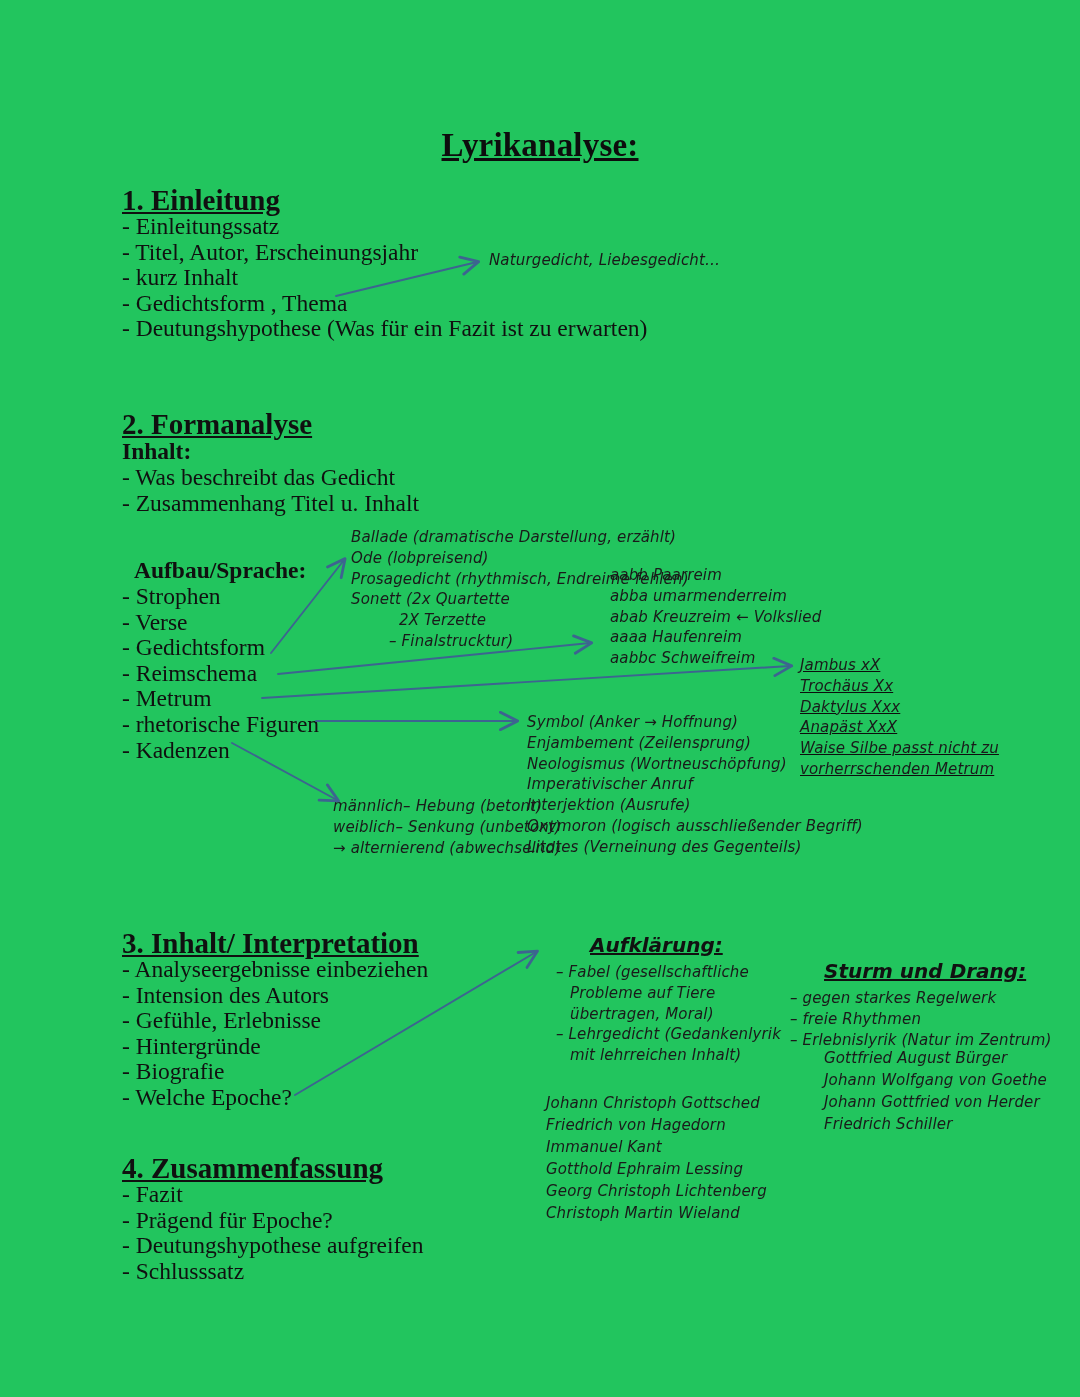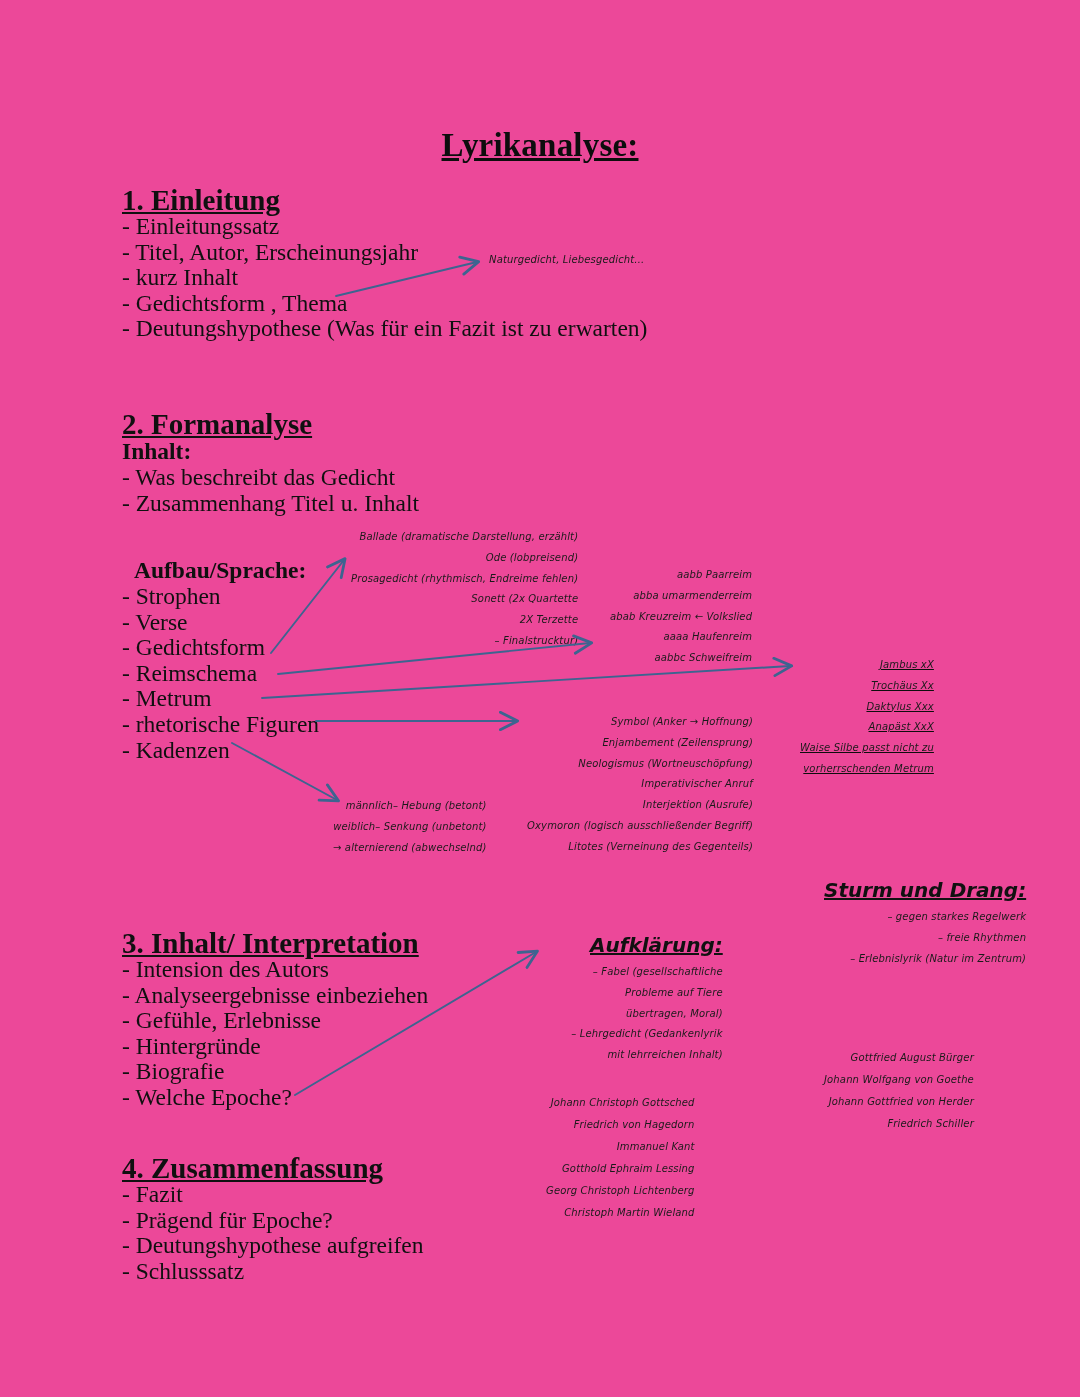--- a/index.html
+++ b/index.html
@@ -9,21 +9,21 @@
     background: #ffffff;
   }
   body {
     font-family: "Liberation Serif", "DejaVu Serif", serif;
     color: #0d0d0d;
   }
   #page {
     position: relative;
     width: 1080px;
     height: 1397px;
-    background: #ec4899;
+    background: #22c55e;
     overflow: hidden;
   }
   #arrow-layer {
     position: absolute;
     left: 0;
     top: 0;
     width: 1080px;
     height: 1397px;
     pointer-events: none;
     z-index: 5;
@@ -58,26 +58,25 @@
     line-height: 27px;
     text-decoration: none;
   }
   .bullet-list { list-style: none; margin: 0; padding: 0; }
   .bullet-list li { white-space: nowrap; }
 
   
   .hand {
     font-family: "DejaVu Sans", sans-serif;
     font-style: italic;
-    font-size: 10px;
+    font-size: 15px;
     line-height: 20.8px;
     color: #1a1a1a;
     white-space: nowrap;
     letter-spacing: 0.15px;
-    text-align: right;
   }
   .hand-head {
     font-family: "DejaVu Sans", sans-serif;
     font-style: italic;
     font-size: 20px;
     font-weight: 700;
     text-decoration: underline;
     color: #111;
     white-space: nowrap;
     margin-left: 44px;
@@ -203,22 +202,22 @@
     <ul class="hand hand-list">
       <li>männlich– Hebung (betont)</li>
       <li>weiblich– Senkung (unbetont)</li>
       <li>→ alternierend (abwechselnd)</li>
     </ul>
   </div>
 
   <div class="abs" style="left:122px; top:930px;">
     <div class="serif sec-head">3. Inhalt/ Interpretation</div>
     <ul class="serif bullet-list">
+      <li>- Analyseergebnisse einbeziehen</li>
       <li>- Intension des Autors</li>
-      <li>- Analyseergebnisse einbeziehen</li>
       <li>- Gefühle, Erlebnisse</li>
       <li>- Hintergründe</li>
       <li>- Biografie</li>
       <li>- Welche Epoche?</li>
     </ul>
   </div>
 
   <div class="abs" style="left:122px; top:1155px;">
     <div class="serif sec-head">4. Zusammenfassung</div>
     <ul class="serif bullet-list">
@@ -244,21 +243,21 @@
     <ul class="hand hand-list" style="line-height:22px;">
       <li>Johann Christoph Gottsched</li>
       <li>Friedrich von Hagedorn</li>
       <li>Immanuel Kant</li>
       <li>Gotthold Ephraim Lessing</li>
       <li>Georg Christoph Lichtenberg</li>
       <li>Christoph Martin Wieland</li>
     </ul>
   </div>
 
-  <div class="abs" style="left:780px; top:878px;">
+  <div class="abs" style="left:780px; top:959px;">
     <div class="hand-head">Sturm und Drang:</div>
     <ul class="hand hand-list" style="margin-top:5px;">
       <li style="padding-left:10px;">– gegen starkes Regelwerk</li>
       <li style="padding-left:10px;">– freie Rhythmen</li>
       <li style="padding-left:10px;">– Erlebnislyrik (Natur im Zentrum)</li>
     </ul>
   </div>
 
   <div class="abs" style="left:780px; top:1047px;margin-left:44px;">
     <ul class="hand hand-list" style="line-height:22px;">

